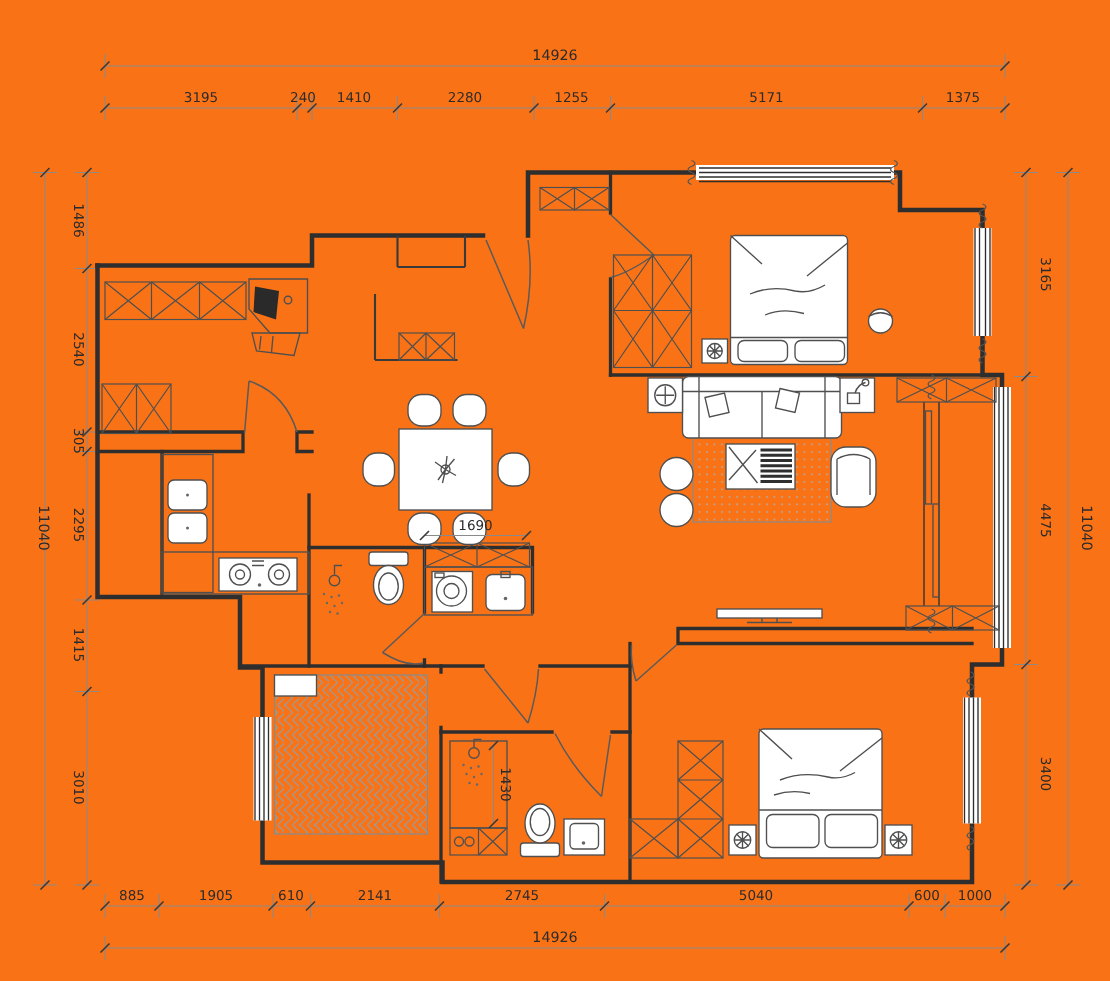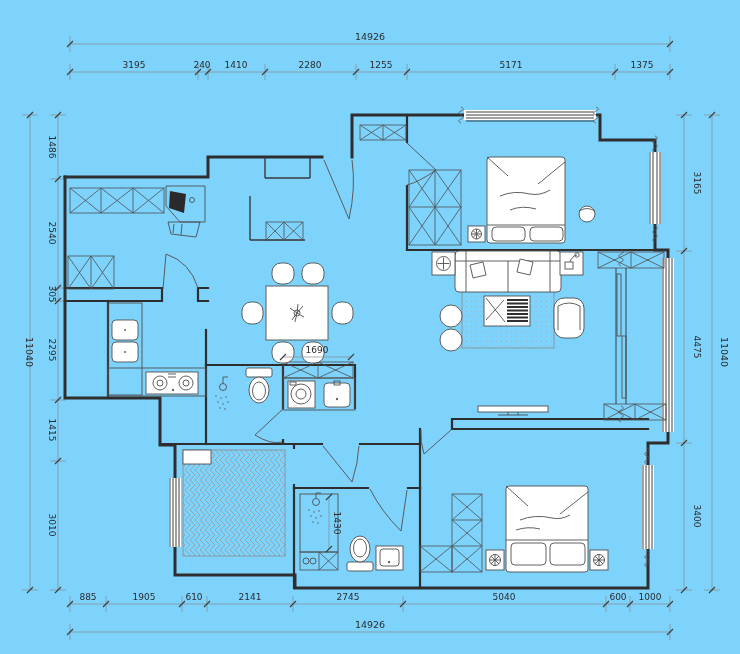--- a/index.html
+++ b/index.html
@@ -1,16 +1,16 @@
 <!DOCTYPE html>
 <html><head>
 <meta charset="utf-8">
 <style>
   html,body{margin:0;padding:0;background:#ffffff;}
-  .page{width:740px;height:654px;background:#7dd3fc;position:relative;font-family:"DejaVu Sans",sans-serif;}
+  .page{width:740px;height:654px;background:#f97316;position:relative;font-family:"DejaVu Sans",sans-serif;}
   svg{display:block;}
   .wall{stroke:#2e2e2e;stroke-width:3;fill:none;stroke-linecap:square;}
   .wall-in{stroke:#2e2e2e;stroke-width:2.2;fill:none;stroke-linecap:square;}
   .wall-thin{stroke:#3a3a3a;stroke-width:1.4;fill:none;}
   .furn{stroke:#4f4f4f;stroke-width:0.9;fill:none;}
   .furnf{stroke:#4f4f4f;stroke-width:0.9;fill:#ffffff;}
   .xcab{stroke:#4f4f4f;stroke-width:0.8;fill:none;}
   .door{stroke:#5a5a5a;stroke-width:1;fill:none;}
   .win{stroke:#2e2e2e;stroke-width:0.9;fill:none;}
   .winmask{fill:#ffffff;stroke:none;}

